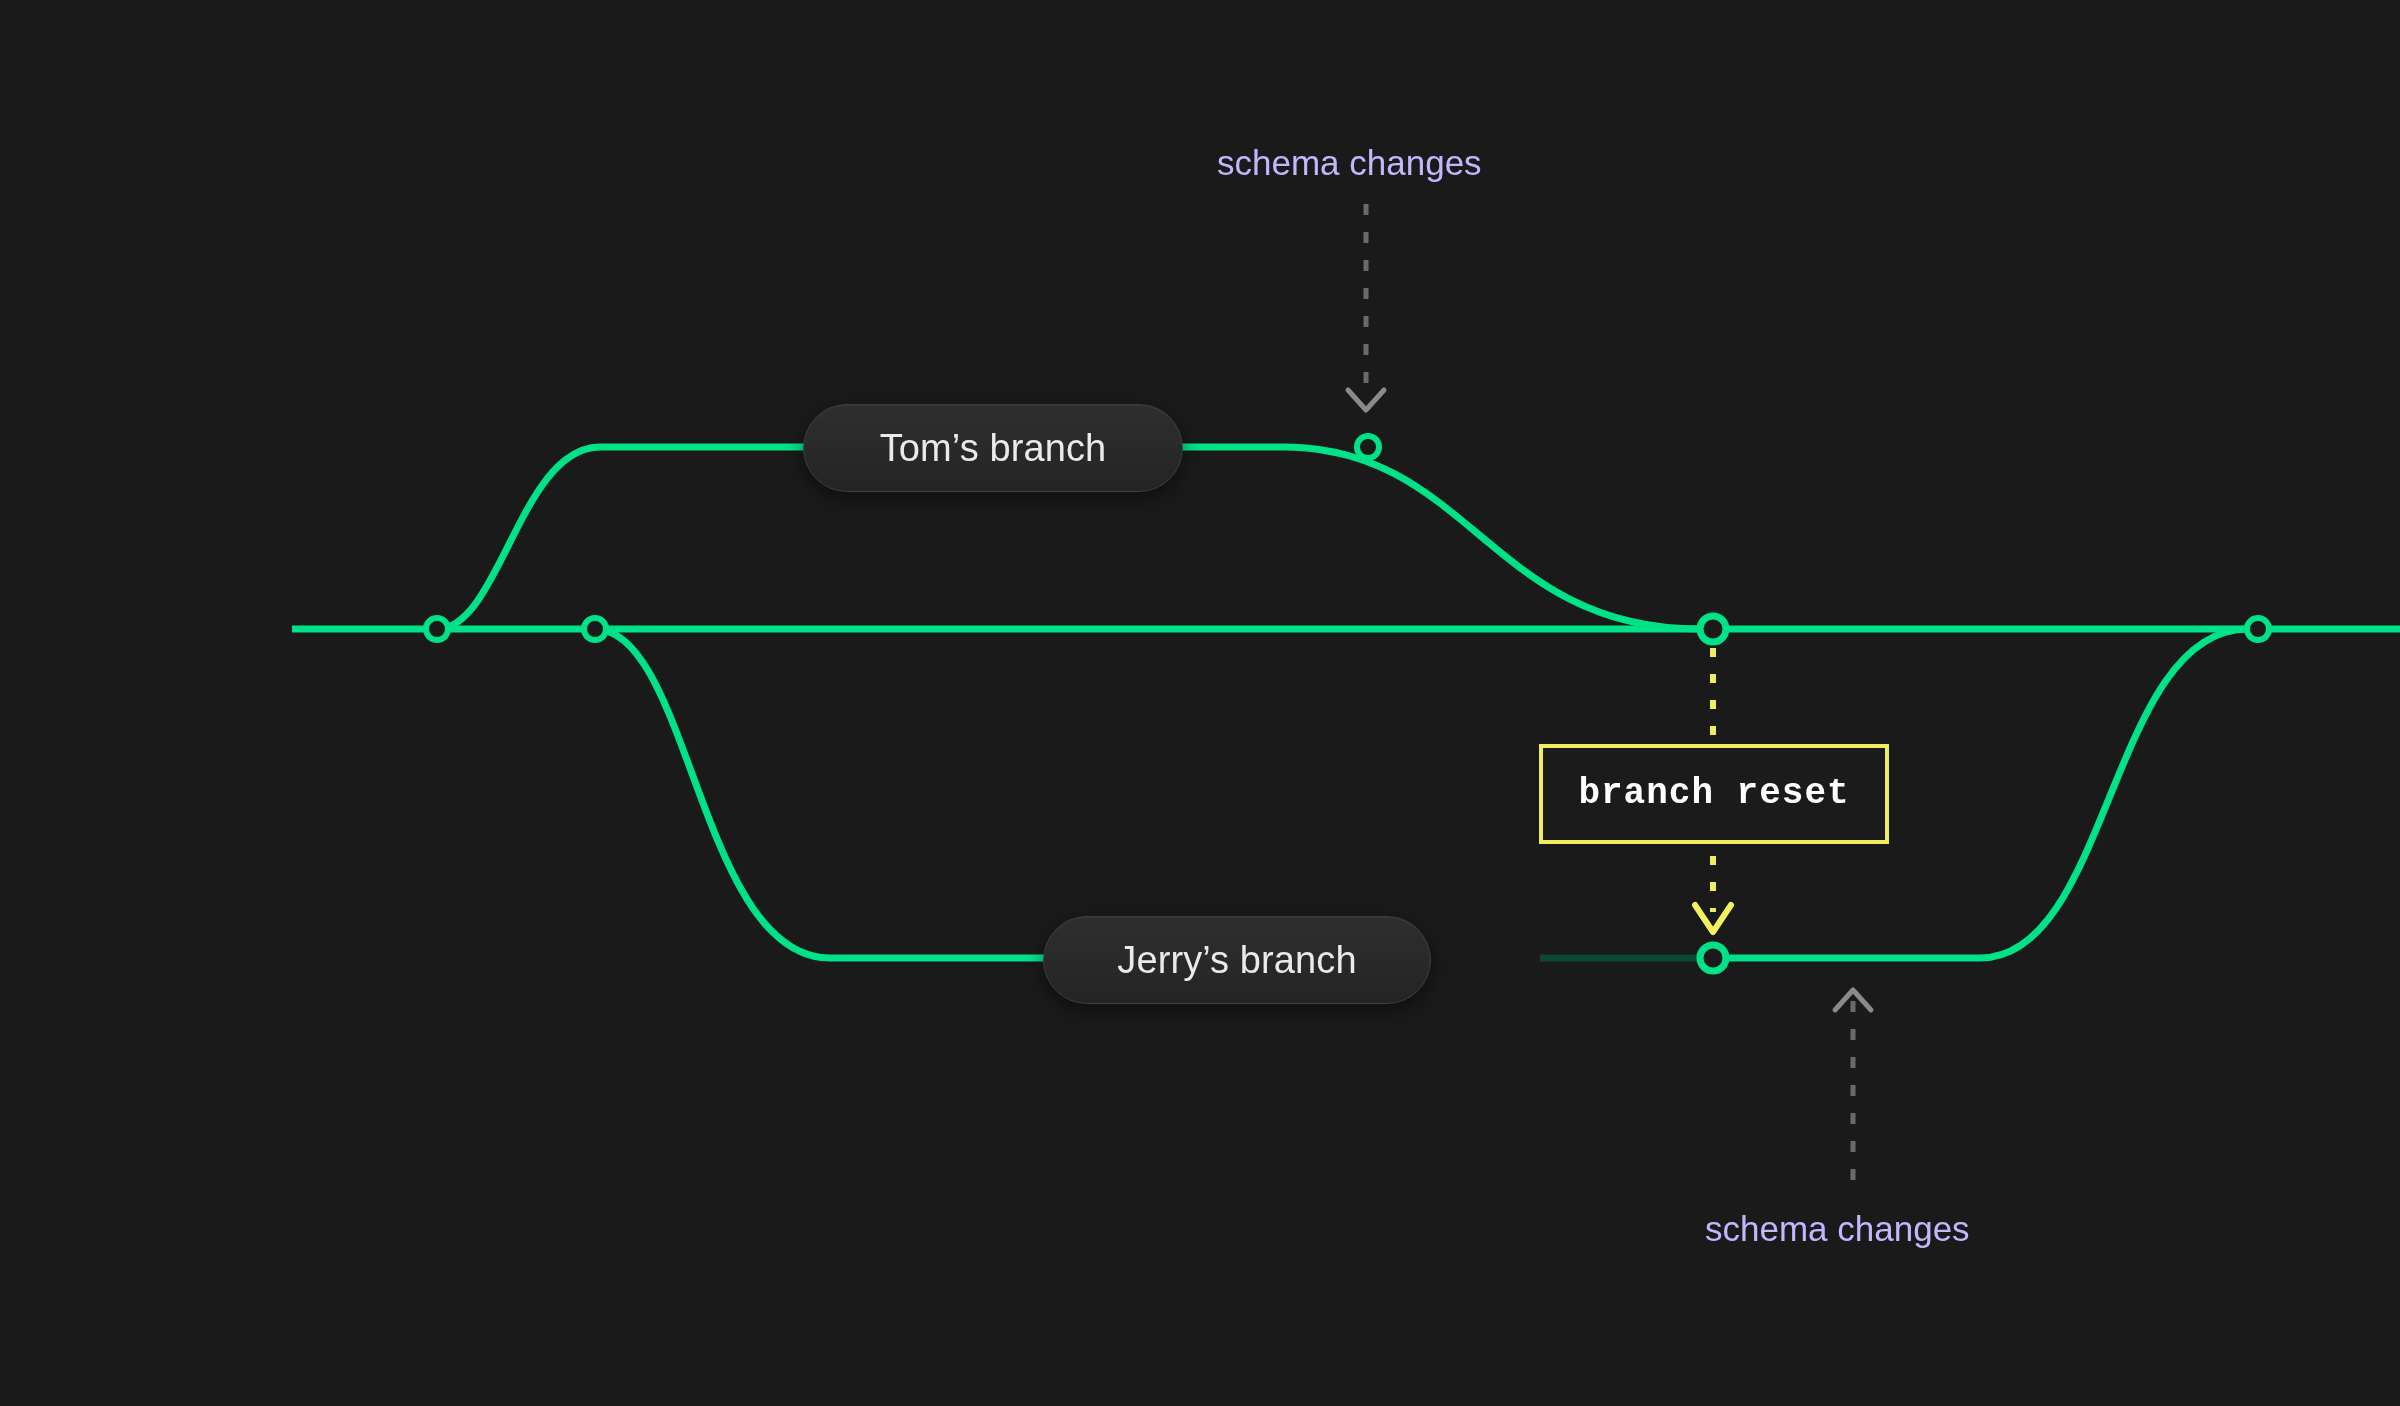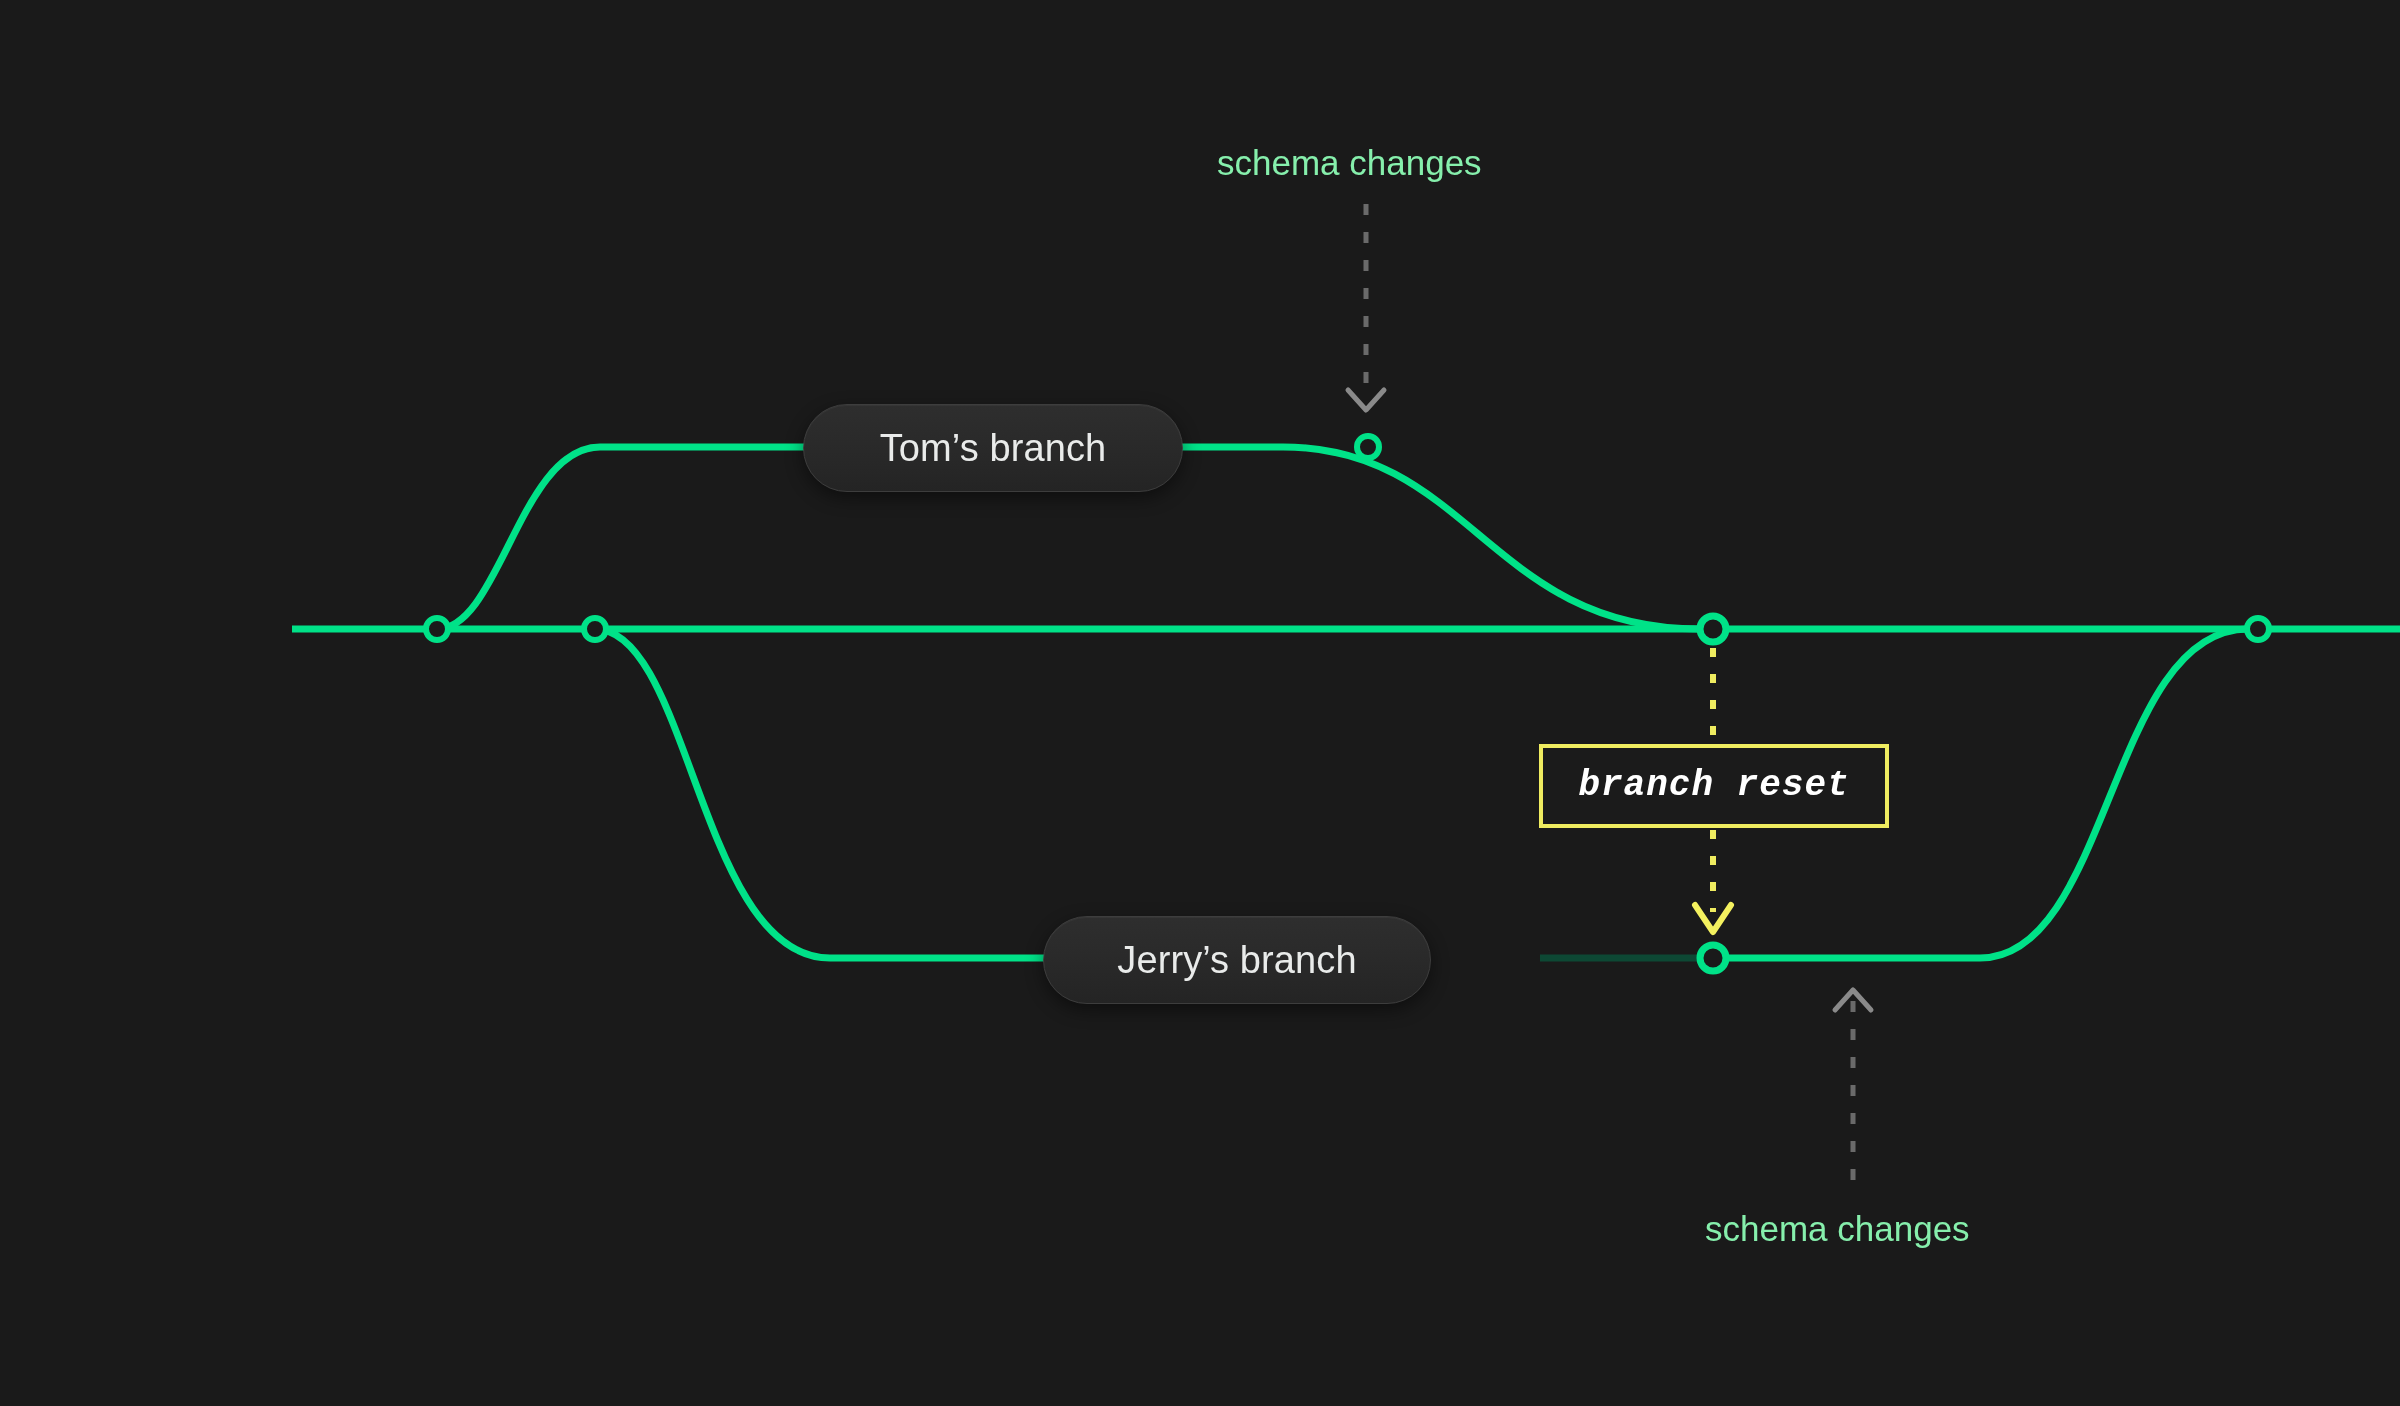--- a/index.html
+++ b/index.html
@@ -78,43 +78,42 @@
 
   .pill-tom   { left: 803px;  top: 404px; width: 380px; }
   .pill-jerry { left: 1043px; top: 916px; width: 388px; }
 
   
   .reset-box {
     position: absolute;
     left: 1539px;
     top: 744px;
     width: 350px;
-    height: 84px;
+    height: 100px;
     box-sizing: border-box;
     display: flex;
     align-items: center;
     justify-content: center;
     background: #1b1b1b;
     border: 4px solid #efec60;
     z-index: 8;
-    font-style: italic;
   }
   .reset-box .reset-label {
     font-family: "Liberation Mono", "DejaVu Sans Mono", monospace;
     font-size: 36px;
     font-weight: 700;
     color: #ffffff;
     letter-spacing: 1px;
     line-height: 1;
   }
 
   
   .annot {
     position: absolute;
-    color: #86efac;
+    color: #c4b5fd;
     font-size: 35px;
     line-height: 1;
     white-space: nowrap;
     z-index: 7;
   }
   .annot-top    { left: 1217px; top: 145px; }
   .annot-bottom { left: 1705px; top: 1211px; }
 </style>
 </head>
 <body>

